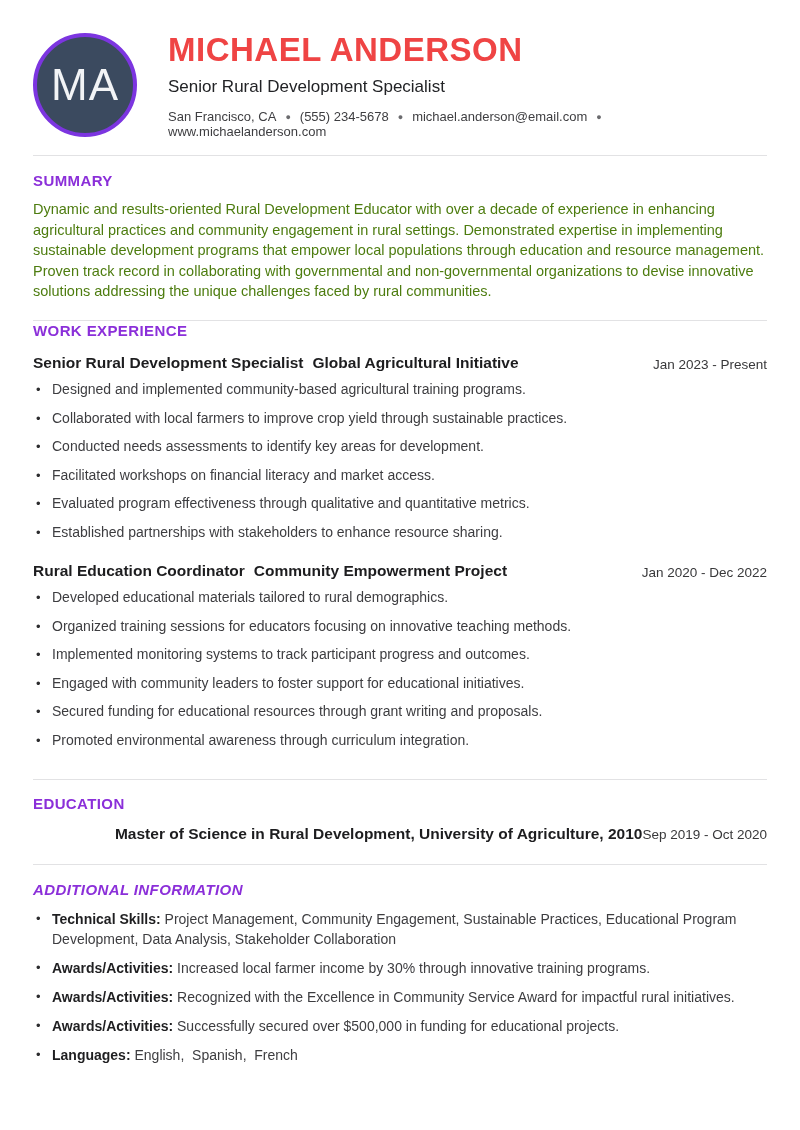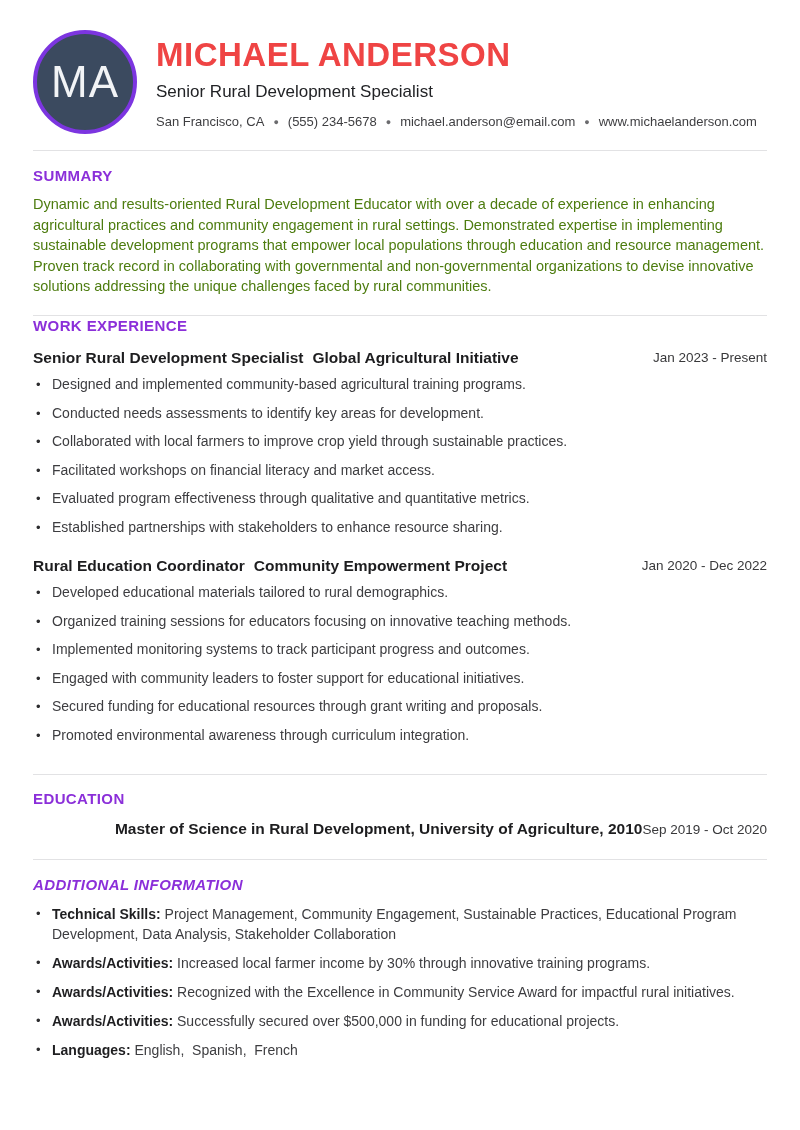--- a/index.html
+++ b/index.html
@@ -4,21 +4,21 @@
 <style>
   * { margin: 0; padding: 0; box-sizing: border-box; }
   html, body { width: 800px; height: 1130px; background: #ffffff; overflow: hidden; }
   body {
     font-family: "Liberation Sans", "DejaVu Sans", sans-serif;
     color: #3d3d40;
   }
   .page { width: 800px; height: 1130px; padding: 30px 33px 0 33px; background: #fff; }
 
   
-  .header { display: flex; align-items: center; gap: 19px; }
+  .header { display: flex; align-items: center; gap: 31px; }
   .avatar {
     width: 104px; height: 104px; border-radius: 50%;
     background: #3b4a5f; border: 4px solid #7c35e0;
     display: flex; align-items: center; justify-content: center;
     flex: 0 0 auto;
   }
   .avatar-initials {
     color: #f2f4f6; font-size: 44px; font-weight: 400; letter-spacing: 1px;
   }
   .header-text { flex: 1; padding-top: 2px; }
@@ -38,21 +38,21 @@
   .section-heading {
     color: #8b2fd9; font-size: 15px; font-weight: 700; letter-spacing: 0.4px;
   }
 
   
   .summary-heading { margin-top: 16px; }
   .summary-text { margin-top: 10px; font-size: 14.5px; line-height: 20.5px; color: #4d7c0f; }
 
   
   .work-heading { margin-top: 1px; }
-  .job-header { display: flex; align-items: center; justify-content: space-between; margin-top: 15px; }
+  .job-header { display: flex; align-items: flex-end; justify-content: space-between; margin-top: 15px; }
   .job-header.second { margin-top: 19px; }
   .job-title-line { font-size: 15.5px; font-weight: 700; color: #1d1d1f; }
   .job-company { margin-left: 9px; }
   .job-dates { font-size: 13.5px; color: #38383a; white-space: nowrap; }
   ul.bullets { list-style: none; margin-top: 6px; }
   ul.bullets li {
     position: relative; padding-left: 19px; font-size: 14px; line-height: 21px;
     margin-top: 7.5px; color: #3d3d40;
   }
   ul.bullets li::before {
@@ -114,22 +114,22 @@
   <div class="section-heading work-heading">WORK EXPERIENCE</div>
 
   <div class="job-header">
     <div class="job-title-line">
       <span>Senior Rural Development Specialist</span><span class="job-company">Global Agricultural Initiative</span>
     </div>
     <span class="job-dates">Jan 2023 - Present</span>
   </div>
   <ul class="bullets">
     <li>Designed and implemented community-based agricultural training programs.</li>
+    <li>Collaborated with local farmers to improve crop yield through sustainable practices.</li>
     <li>Conducted needs assessments to identify key areas for development.</li>
-    <li>Collaborated with local farmers to improve crop yield through sustainable practices.</li>
     <li>Facilitated workshops on financial literacy and market access.</li>
     <li>Evaluated program effectiveness through qualitative and quantitative metrics.</li>
     <li>Established partnerships with stakeholders to enhance resource sharing.</li>
   </ul>
 
   <div class="job-header second">
     <div class="job-title-line">
       <span>Rural Education Coordinator</span><span class="job-company">Community Empowerment Project</span>
     </div>
     <span class="job-dates">Jan 2020 - Dec 2022</span>

